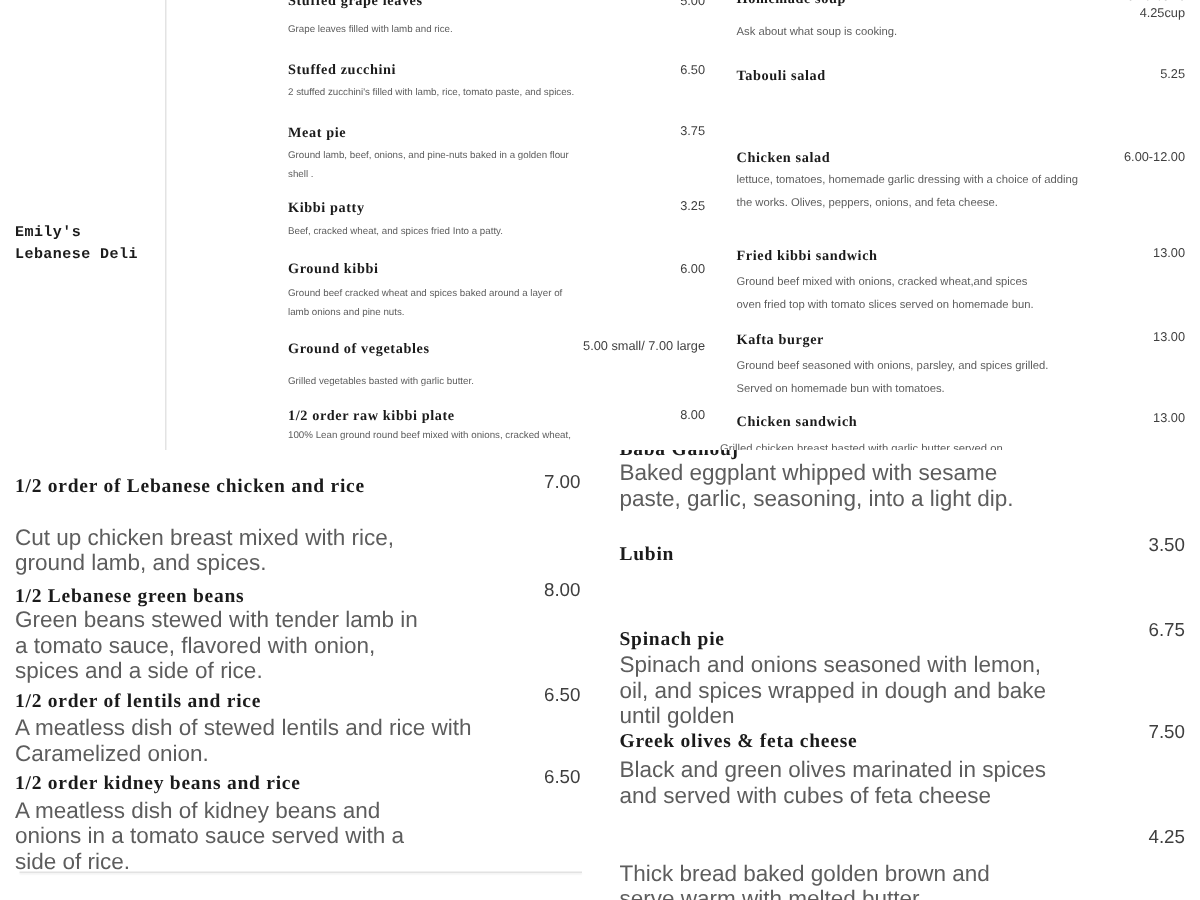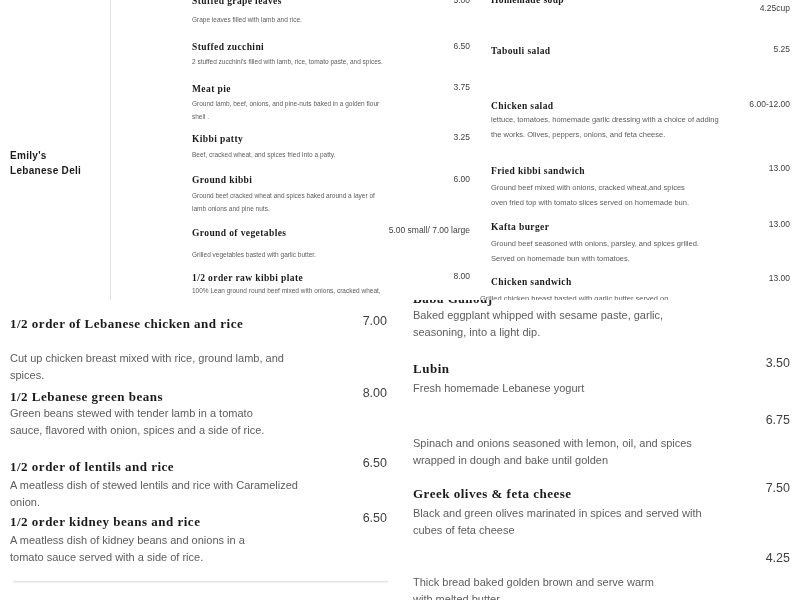--- a/index.html
+++ b/index.html
@@ -8,25 +8,25 @@
   .layer{position:absolute;left:0;top:0;width:800px}
   .panel-top{height:300px;background:#ffffff;overflow:hidden;z-index:2}
   .panel-bottom{height:440px;z-index:1}
   .col{position:absolute;top:0;height:100%}
   .h{position:absolute;font-family:"Liberation Serif",serif;font-weight:bold;color:#1b1b1b;white-space:normal}
   .h.t{font-size:9.5px;letter-spacing:.4px;line-height:13px}
   .h.b{font-size:13px;letter-spacing:.5px;line-height:22px}
   .d{position:absolute;color:#5d5d5d}
   .d.t{font-size:6.5px;line-height:13px;width:200px}
   .d.t2{font-size:7.5px;line-height:15px;width:225px}
-  .d.b{font-size:11px;line-height:17px}
+  .d.b{font-size:15px;line-height:17px}
   .p{position:absolute;right:0;text-align:right;color:#3f3f3f}
   .p.t{font-size:8.5px;line-height:11px}
   .p.b{font-size:12.5px;line-height:15px}
-  .deli-title{position:absolute;left:10px;top:148px;width:88px;font-family:Liberation Sans, sans-serif;
+  .deli-title{position:absolute;left:10px;top:148px;width:88px;font-family:Liberation Mono, monospace;
     font-weight:bold;font-size:10px;line-height:15px;letter-spacing:.3px;color:#1b1b1b}
   .vline{position:absolute;left:110px;top:0;width:1px;height:300px;background:#e3e3e3}
   .hline{position:absolute;left:13px;top:581px;width:375px;height:1px;background:#e2e2e2;box-shadow:0 1px 1px rgba(0,0,0,.06)}
 </style>
 </head>
 <body>
 
 <div class="layer panel-bottom">
 
   <div class="col" style="left:10px;width:377px">
@@ -48,22 +48,22 @@
   </div>
 
   <div class="hline"></div>
 
   <div class="col" style="left:413px;width:377px">
     <h3 class="h b" style="top:288px;width:300px">Baba Ganouj</h3>
     <p class="d b" style="top:307px;width:296px">Baked eggplant whipped with sesame paste, garlic, seasoning, into a light dip.</p>
 
     <h3 class="h b" style="top:358px;width:300px">Lubin</h3>
     <div class="p b" style="top:356px">3.50</div>
-    <p class="d b" style="top:380px;width:320px">Fresh homemade Lebanese yogurt</p>
 
+    <h3 class="h b" style="top:415px;width:300px">Spinach pie</h3>
     <div class="p b" style="top:413px">6.75</div>
     <p class="d b" style="top:435px;width:292px">Spinach and onions seasoned with lemon, oil, and spices wrapped in dough and bake until golden</p>
 
     <h3 class="h b" style="top:483px;width:320px">Greek olives &amp; feta cheese</h3>
     <div class="p b" style="top:481px">7.50</div>
     <p class="d b" style="top:505px;width:296px">Black and green olives marinated in spices and served with cubes of feta cheese</p>
 
     <div class="p b" style="top:551px">4.25</div>
     <p class="d b" style="top:574px;width:255px">Thick bread baked golden brown and serve warm with melted butter.</p>
   </div>
@@ -100,20 +100,21 @@
     <p class="d t" style="top:248px">Grilled vegetables basted with garlic butter.</p>
 
     <h3 class="h t" style="top:272px">1/2 order raw kibbi plate</h3>
     <div class="p t" style="top:271px">8.00</div>
     <p class="d t" style="top:284px;width:190px">100% Lean ground round beef mixed with onions, cracked wheat, and spices</p>
   </div>
 
   <div class="col" style="left:491px;width:299px">
     <h3 class="h t" style="top:-6px">Homemade soup</h3>
     <div class="p t" style="top:-8px;width:60px">3.75 bowl/ 4.25cup</div>
+    <p class="d t2" style="top:13px">Ask about what soup is cooking.</p>
 
     <h3 class="h t" style="top:45px">Tabouli salad</h3>
     <div class="p t" style="top:44px">5.25</div>
 
     <h3 class="h t" style="top:100px">Chicken salad</h3>
     <div class="p t" style="top:99px">6.00-12.00</div>
     <p class="d t2" style="top:112px;width:236px">lettuce, tomatoes, homemade garlic dressing with a choice of adding the works. Olives, peppers, onions, and feta cheese.</p>
 
     <h3 class="h t" style="top:165px">Fried kibbi sandwich</h3>
     <div class="p t" style="top:163px">13.00</div>

